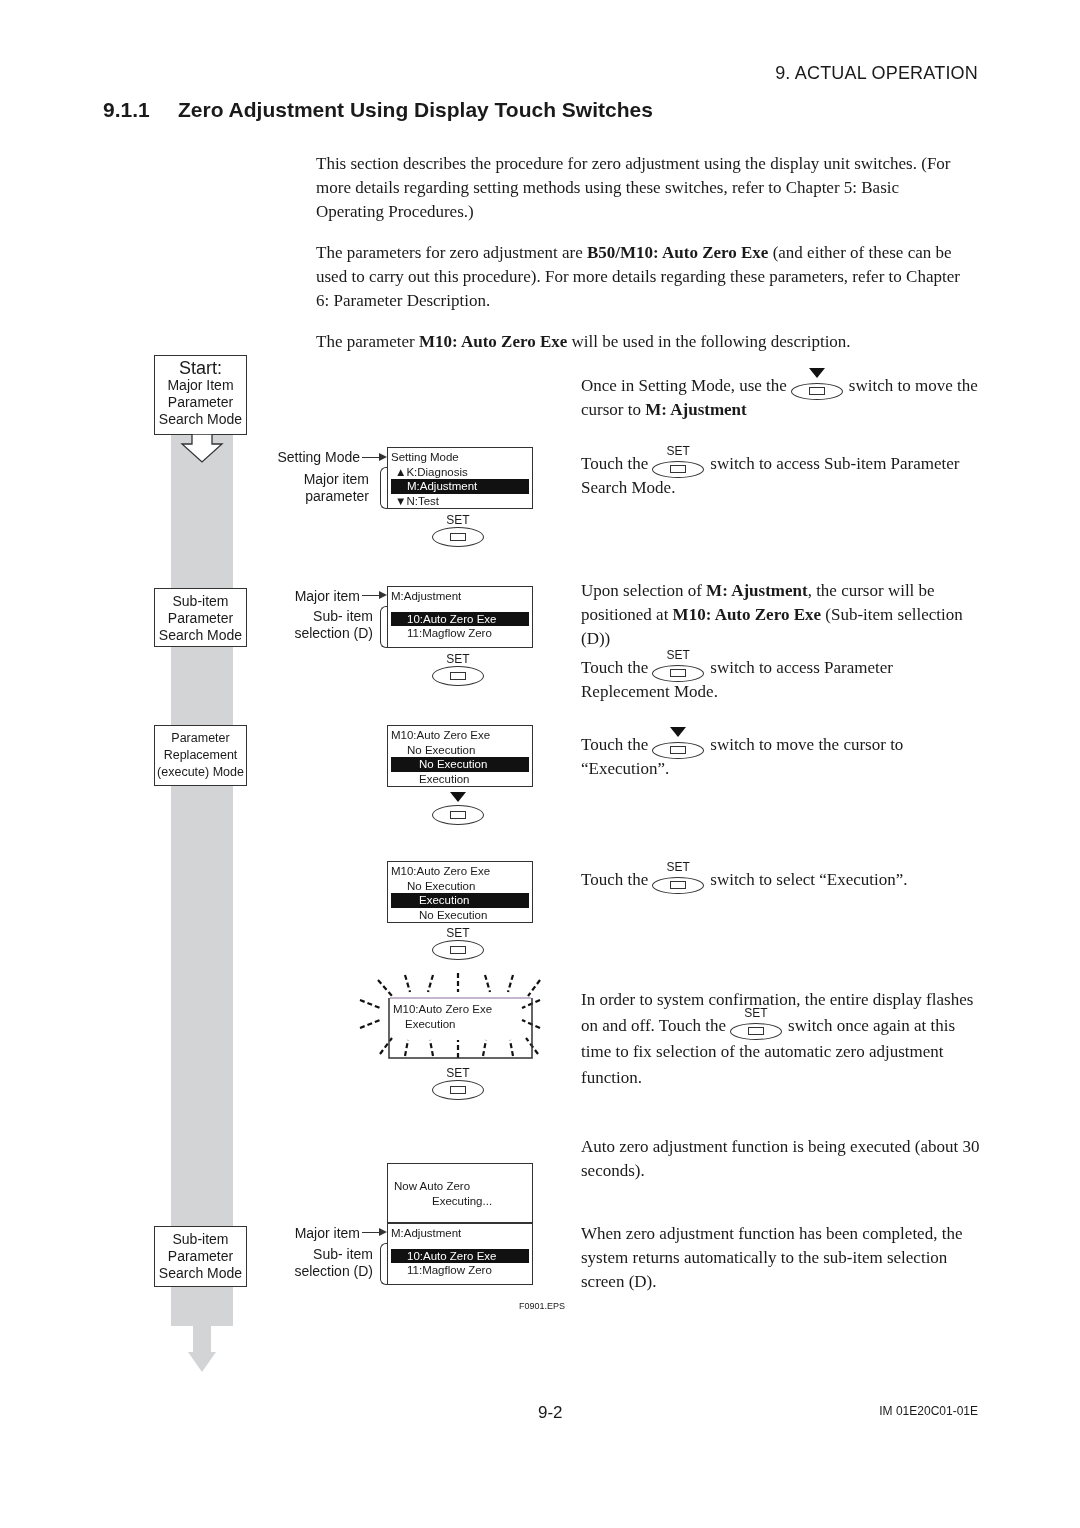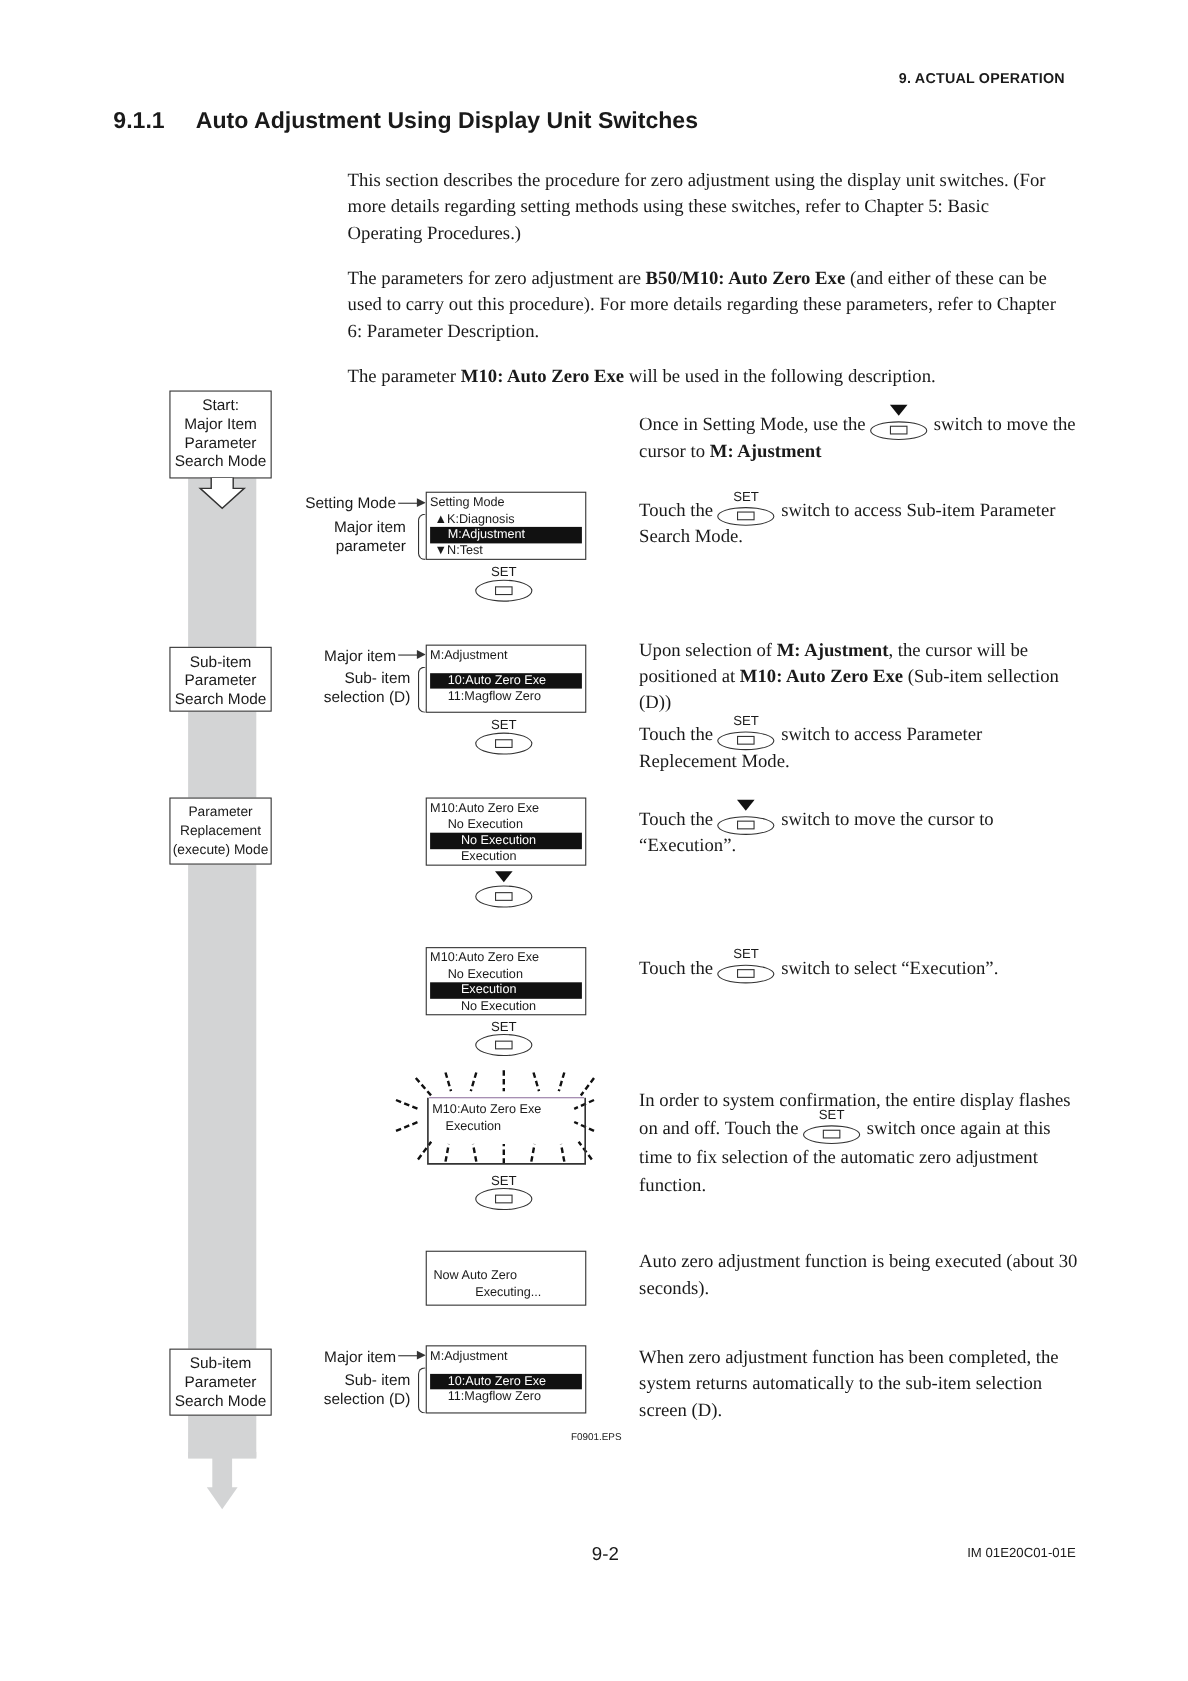--- a/index.html
+++ b/index.html
@@ -1,21 +1,21 @@
 <!DOCTYPE html>
 <html><head>
 <meta charset="utf-8">
 <style>
   html, body { margin:0; padding:0; background:#fff; }
   body { width:1080px; height:1528px; position:relative; overflow:hidden; color:#1a1a1a; }
   .abs { position:absolute; }
   .sans { font-family:"Liberation Sans", "DejaVu Sans", sans-serif; }
   .serif { font-family:"Liberation Serif", "DejaVu Serif", serif; }
 
-  .hdr { right:112px; top:63px; font-size:13px; font-weight:bold; letter-spacing:0.2px; }
+  .hdr { right:102px; top:63px; font-size:18px; font-weight:normal; letter-spacing:0.2px; }
   .title { left:103px; top:98px; font-size:21px; font-weight:bold; }
   .title .num { display:inline-block; width:75px; }
 
   .intro { left:299px; width:680px; font-size:17px; line-height:24px; }
   .intro p { margin:17px; }
   .b { font-family:Liberation Serif, serif; font-weight:bold; }
 
   
   .col { left:171px; width:62px; background:#d3d4d5; }
   .modebox { left:154px; width:93px; border:1.3px solid #333; background:#fff; text-align:center;
@@ -41,37 +41,37 @@
   .inl .btn { position:absolute; left:0; top:8px; width:52px; height:17px; }
   .inl .btn::after { left:17px; top:3px; width:16px; height:8px; }
   .inl .t { position:absolute; left:0; width:52px; top:-8px; text-align:center; font-size:12px; line-height:12px; }
   .inl .tri { position:absolute; left:18px; top:-7px; border-left:8px solid transparent; border-right:8px solid transparent; border-top:10px solid #111; width:0; height:0; }
   .foot { font-size:15px; }
 </style>
 </head>
 <body>
 
 <div class="abs sans hdr">9.  ACTUAL OPERATION</div>
-<div class="abs sans title"><span class="num">9.1.1</span><span>Auto Adjustment Using Display Unit Switches</span></div>
+<div class="abs sans title"><span class="num">9.1.1</span><span>Zero Adjustment Using Display Touch Switches</span></div>
 
 <div class="abs serif intro" style="top:135px;">
   <p>This section describes the procedure for zero adjustment using the display unit switches. (For more details regarding setting methods using these switches, refer to Chapter 5: Basic Operating Procedures.)</p>
   <p style="margin-top:10px;"><span>The parameters for zero adjustment are </span><span class="b">B50/M10: Auto Zero Exe</span><span> (and either of these can be used to carry out this procedure). For more details regarding these parameters, refer to Chapter 6: Parameter Description.</span></p>
   <p style="margin-top:10px;"><span>The parameter </span><span class="b">M10: Auto Zero Exe</span><span> will be used in the following description.</span></p>
 </div>
 
 <div class="abs col" style="top:432px; height:893px;"></div>
 <svg class="abs" style="left:150px; top:1320px;" width="110" height="60">
   <rect x="21" y="0" width="62" height="6" fill="#d3d4d5"></rect>
   <rect x="43" y="5" width="18" height="29" fill="#d3d4d5"></rect>
   <polygon points="38,32 66,32 52,52" fill="#d3d4d5"></polygon>
 </svg>
 
 <div class="abs sans modebox" style="top:355px; height:80px;">
-  <div style="font-size:14px;text-align:center;">Start:</div>
+  <div style="font-size:18px;text-align:center;">Start:</div>
   <div>Major Item</div>
   <div>Parameter</div>
   <div>Search Mode</div>
 </div>
 <svg class="abs" style="left:180px; top:434px;" width="44" height="30">
   <polygon points="12,0 32,0 32,10 42,10 22,28 2,10 12,10" fill="#fff" stroke="#333" stroke-width="1.3"></polygon>
 </svg>
 
 <div class="abs sans modebox" style="top:588px; height:59px;">
   <div>Sub-item</div>
@@ -169,21 +169,21 @@
   <polyline points="39,28 39,88 182,88 182,28" fill="none" stroke="#333" stroke-width="1.5"></polyline>
   <line x1="40" y1="28" x2="181" y2="28" stroke="#8a6a9a" stroke-width="1"></line>
 </svg>
 <div class="abs sans" style="left:393px; top:1002px; font-size:11.5px; line-height:15px;">
   <div>M10:Auto Zero Exe</div>
   <div style="padding-left:12px;">Execution</div>
 </div>
 <div class="abs sans setlbl" style="left:428px; top:1066px;">SET</div>
 <div class="abs btn" style="left:432px; top:1080px;"></div>
 
-<div class="abs sans lcd" style="left:387px; top:1137px; width:146px; height:50px; padding-top:15px; padding-left:6px;">
+<div class="abs sans lcd" style="left:387px; top:1163px; width:146px; height:60px; padding-top:15px; padding-left:6px;">
   <div class="row">Now Auto Zero</div>
   <div class="row" style="padding-left:38px;">Executing...</div>
 </div>
 
 <div class="abs sans lbl" style="left:270px; top:1225px; width:90px;">Major item</div>
 <div class="abs arrowline" style="left:362px; top:1232px; width:18px;"></div>
 <div class="abs arrowhead" style="left:379px; top:1228px;"></div>
 <div class="abs sans lbl" style="left:270px; top:1246px; width:103px;">
   <div>Sub- item</div>
   <div>selection (D)</div>

